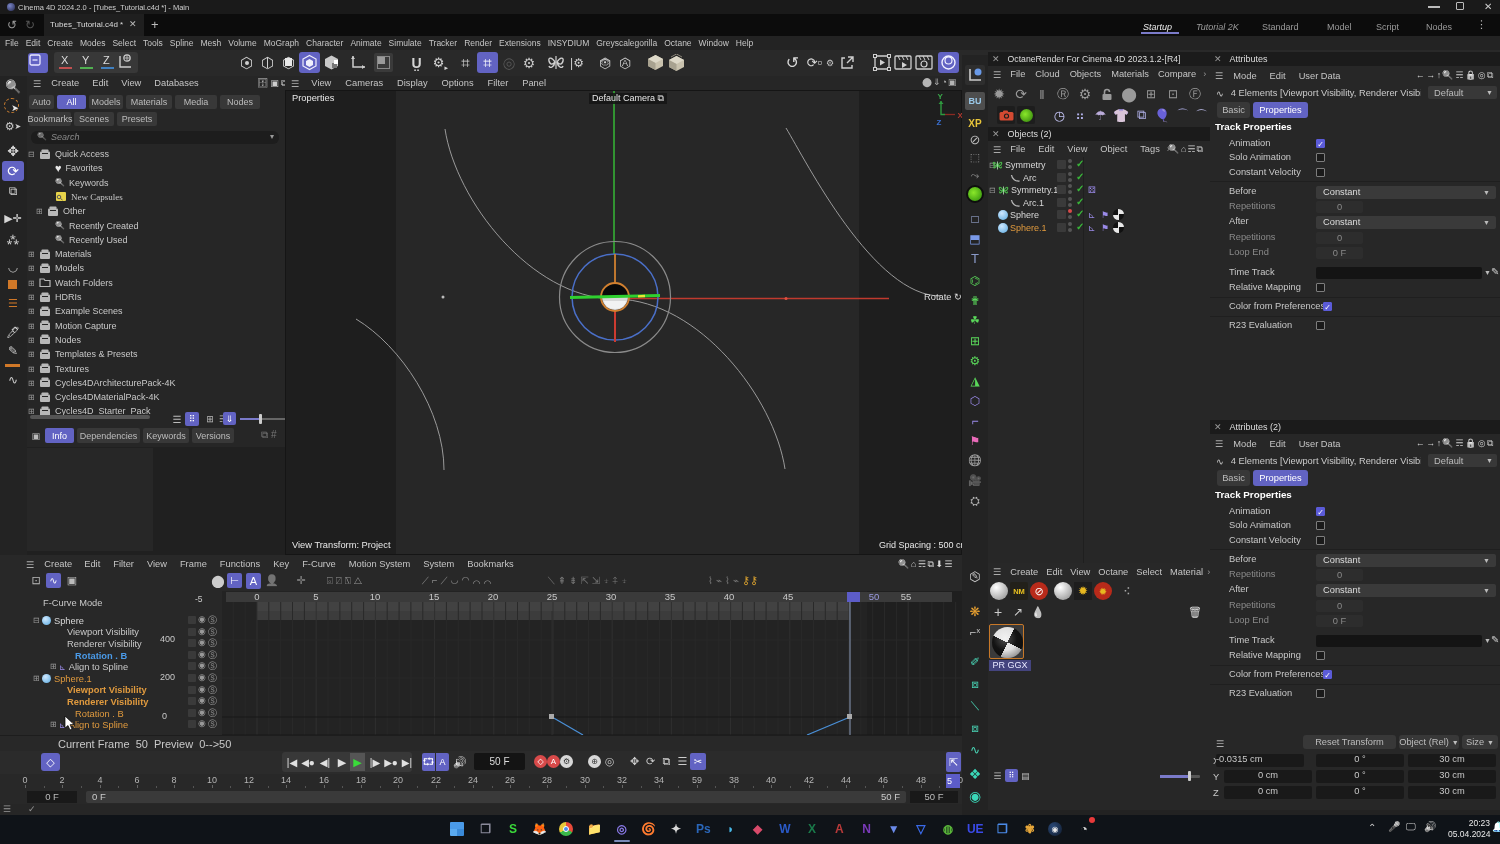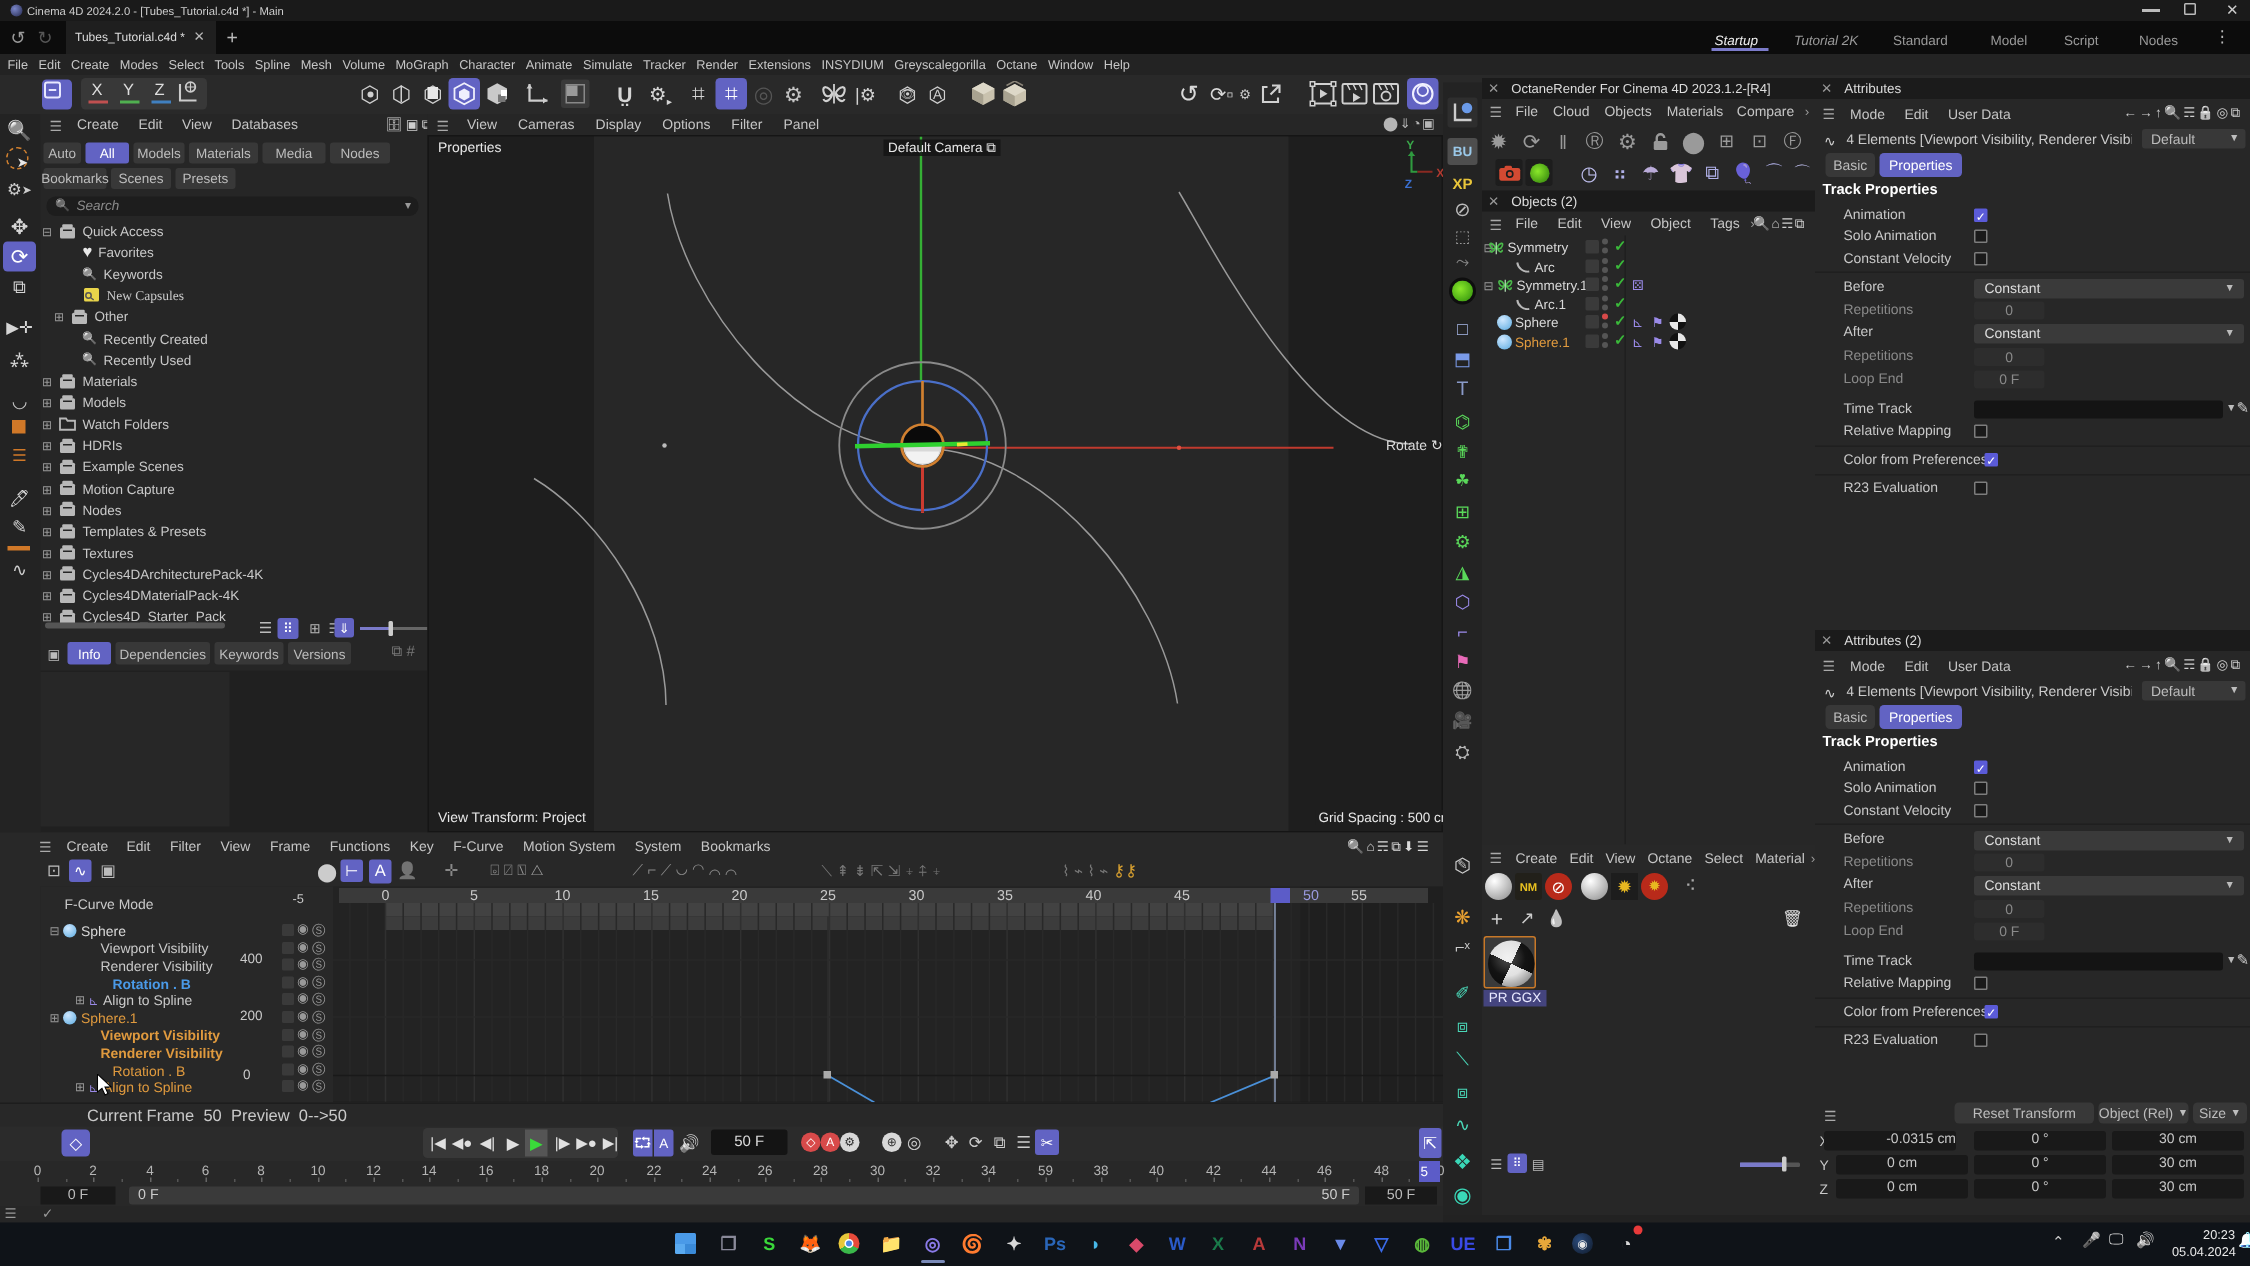--- a/index.html
+++ b/index.html
@@ -880,21 +880,21 @@
   </div>
 
   <div class="abs" style="left:0;top:680px;width:290px;height:78px;background:#272727;">
     <span class="abs" style="left:6px;top:6px;color:#aaa;">☰</span>
     <div class="abs btn" style="left:93px;top:3px;width:93px;height:14px;font-size:9.3px;border-radius:3px;white-space:nowrap;">Reset Transform</div>
     <div class="abs btn" style="left:189px;top:3px;width:60px;height:14px;font-size:9.3px;border-radius:3px;white-space:nowrap;">Object (Rel) <span style="font-size:7px;margin-left:3px;">▼</span></div>
     <div class="abs btn" style="left:252px;top:3px;width:36px;height:14px;font-size:9.3px;border-radius:3px;white-space:nowrap;">Size <span style="font-size:7px;margin-left:3px;">▼</span></div>
     <span class="abs" style="left:3px;top:24px;color:#c9c9c9;">X</span>
     <span class="abs" style="left:3px;top:40px;color:#c9c9c9;">Y</span>
     <span class="abs" style="left:3px;top:56px;color:#c9c9c9;">Z</span>
-    <div class="abs" style="left:6px;top:22px;width:88px;height:13px;background:#191919;border-radius:2px;text-align:right;color:#c9c9c9;">-0.0315 cm</div>
+    <div class="abs" style="left:6px;top:22px;width:88px;height:13px;background:#191919;border-radius:2px;text-align:left;color:#c9c9c9;">-0.0315 cm</div>
     <div class="abs" style="left:14px;top:38px;width:88px;height:13px;background:#191919;border-radius:2px;text-align:center;color:#c9c9c9;">0 cm</div>
     <div class="abs" style="left:14px;top:54px;width:88px;height:13px;background:#191919;border-radius:2px;text-align:center;color:#c9c9c9;">0 cm</div>
     <div class="abs" style="left:106px;top:22px;width:88px;height:13px;background:#191919;border-radius:2px;text-align:center;color:#c9c9c9;">0 °</div>
     <div class="abs" style="left:106px;top:38px;width:88px;height:13px;background:#191919;border-radius:2px;text-align:center;color:#c9c9c9;">0 °</div>
     <div class="abs" style="left:106px;top:54px;width:88px;height:13px;background:#191919;border-radius:2px;text-align:center;color:#c9c9c9;">0 °</div>
     <div class="abs" style="left:198px;top:22px;width:88px;height:13px;background:#191919;border-radius:2px;text-align:center;color:#c9c9c9;">30 cm</div>
     <div class="abs" style="left:198px;top:38px;width:88px;height:13px;background:#191919;border-radius:2px;text-align:center;color:#c9c9c9;">30 cm</div>
     <div class="abs" style="left:198px;top:54px;width:88px;height:13px;background:#191919;border-radius:2px;text-align:center;color:#c9c9c9;">30 cm</div>
   </div>
 </div>

